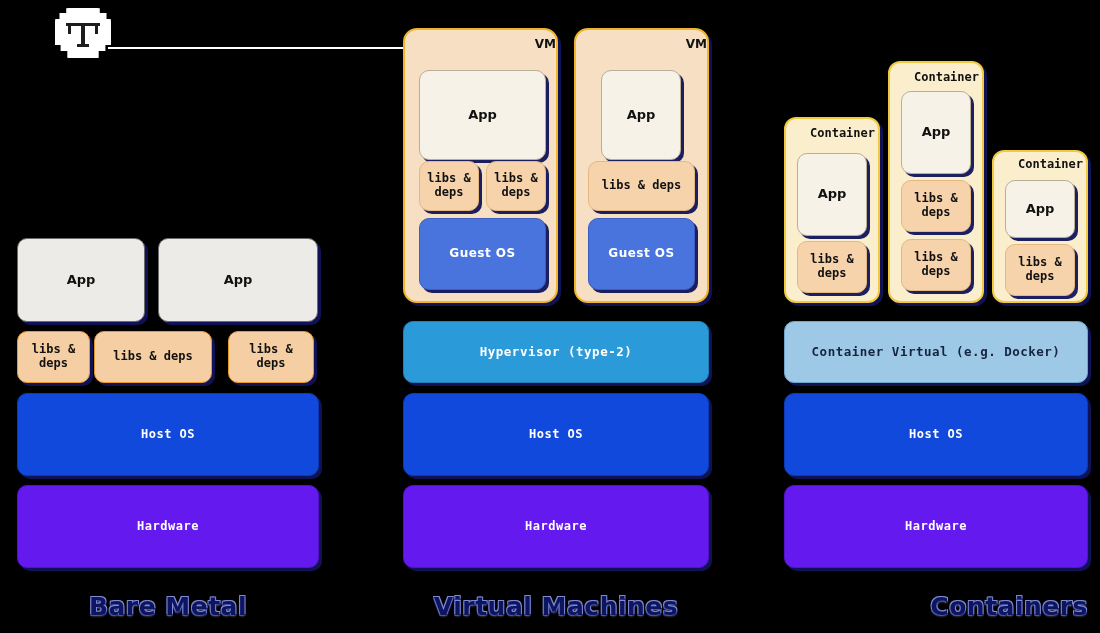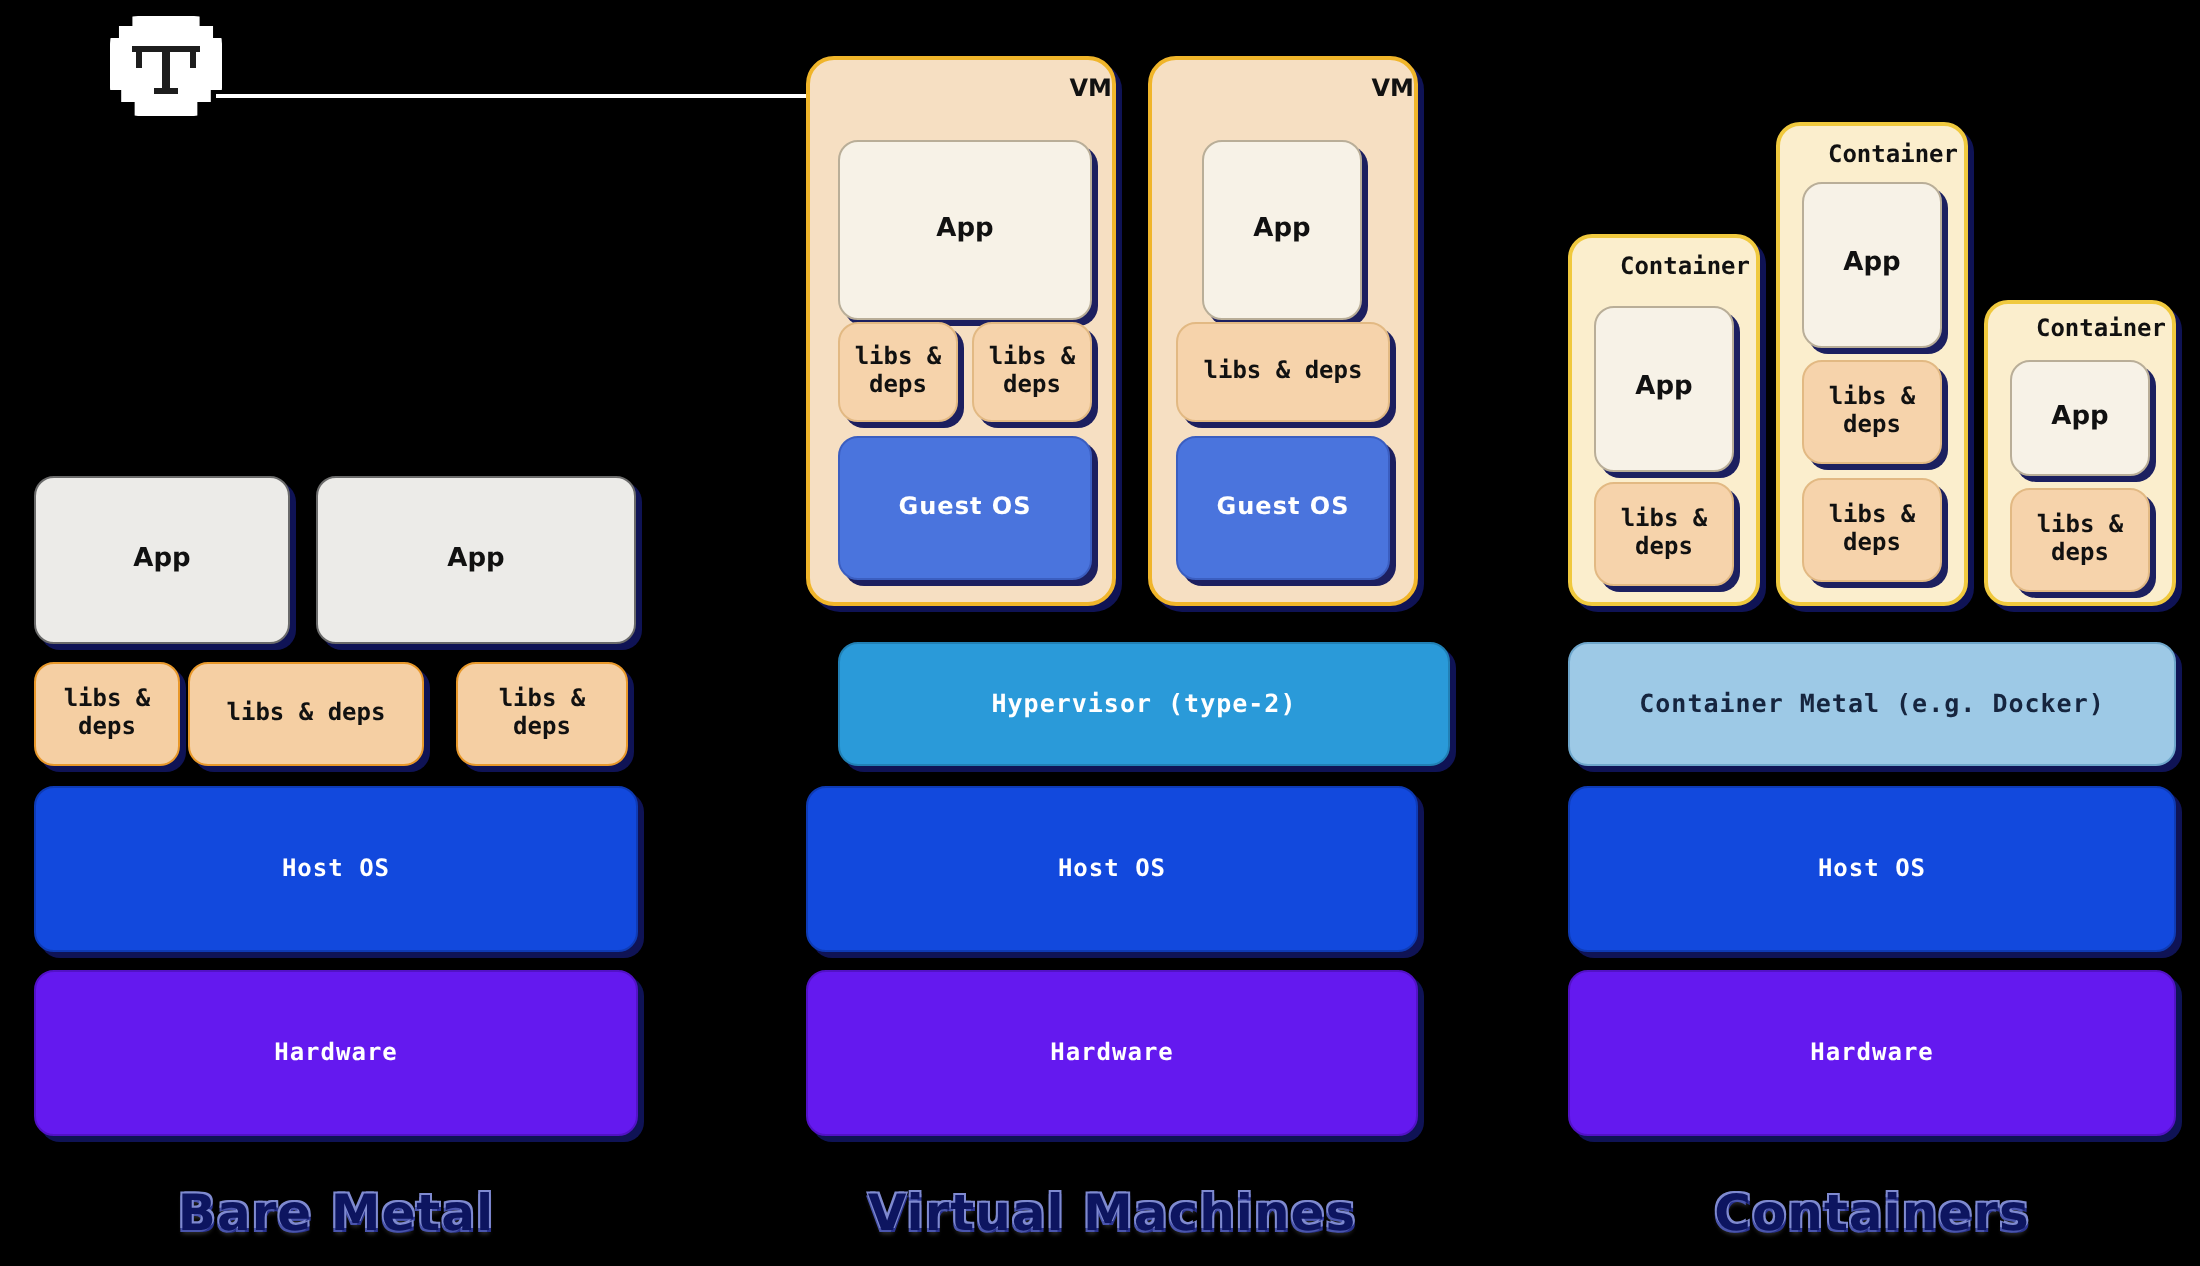--- a/index.html
+++ b/index.html
@@ -103,21 +103,20 @@
     font-size: 12px;
     letter-spacing: .5px;
   }
   .hyperv {
     background: #2a9ad9;
     border: 1px solid #2180b5;
     color: #ffffff;
     font-weight: 700;
     font-size: 12.5px;
     letter-spacing: .5px;
-    margin-left: 16px;
   }
   .engine {
     background: #9dc9e6;
     border: 1px solid #6ea6cb;
     color: #16253f;
     font-weight: 700;
     font-size: 12.5px;
     letter-spacing: .5px;
   }
   .hostos {
@@ -328,24 +327,24 @@
   <div class="box app-cream" style="left:11px; top:28px; width:70px; height:58px;">
     <span class="lbl">App</span>
   </div>
   <div class="box libs-soft" style="left:11px; top:92px; width:70px; height:52px;">
     <span class="lbl">libs &amp;
 deps</span>
   </div>
 </div>
 
 <div class="box engine" style="left:784px; top:321px; width:304px; height:62px;">
-  <span class="lbl">Container Metal (e.g. Docker)</span>
+  <span class="lbl">Container Virtual (e.g. Docker)</span>
 </div>
 <div class="box hostos" style="left:784px; top:393px; width:304px; height:83px;">
   <span class="lbl">Host OS</span>
 </div>
 <div class="box hardware" style="left:784px; top:485px; width:304px; height:83px;">
   <span class="lbl">Hardware</span>
 </div>
 
-<div class="caption" style="left:784px; top:592px; width:304px;">
+<div class="caption" style="left:784px; top:592px; width:304px;text-align:right;">
   <span>Containers</span>
 </div>
 
 </body></html>

